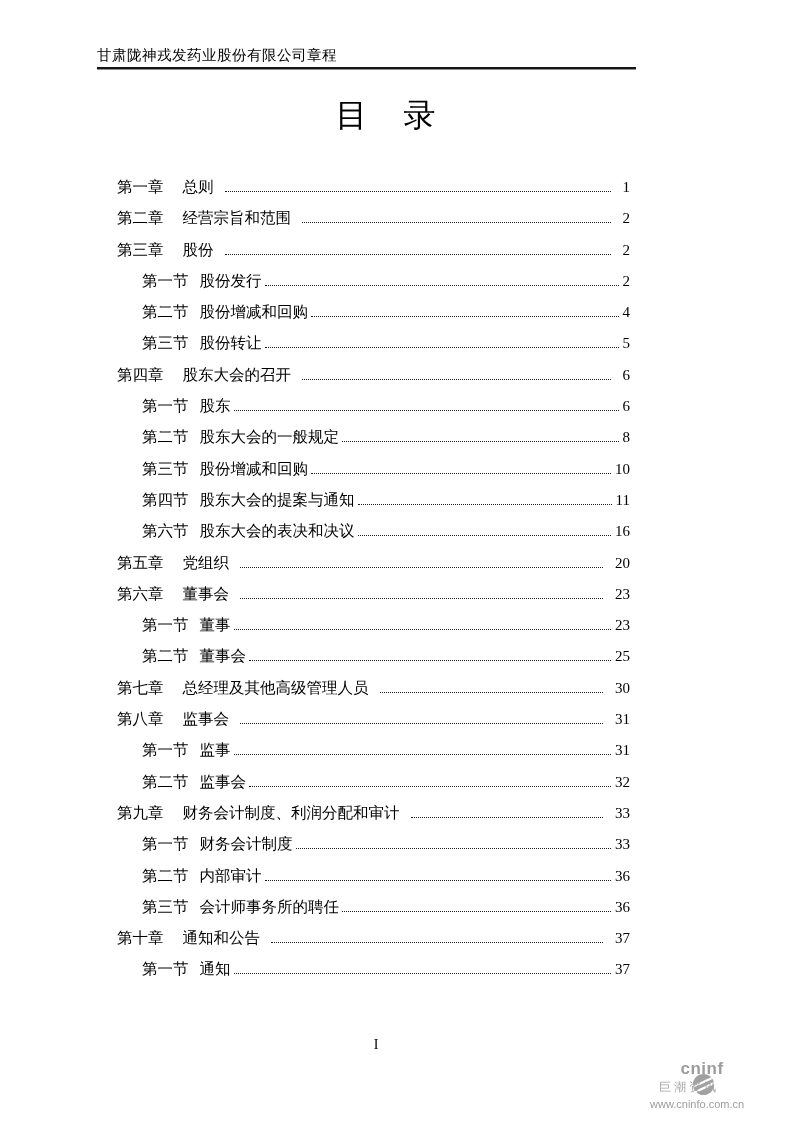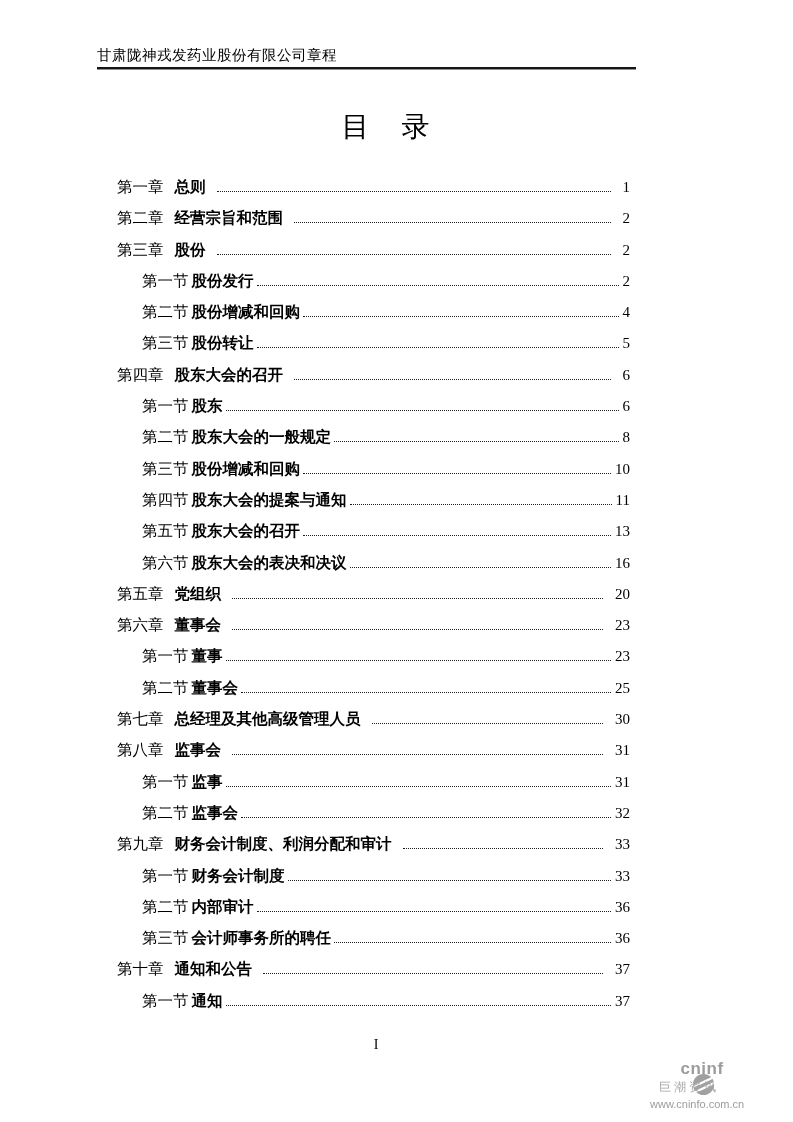--- a/index.html
+++ b/index.html
@@ -30,23 +30,23 @@
     height: 3px;
     background: linear-gradient(#161616 0%, #161616 65%, #8f8f8f 65%, #8f8f8f 100%);
   }
 
   
   .toc-title {
     position: absolute;
     left: 117px;
     right: 96px;
     top: 98px;
-    margin: 12px;
+    margin: 0;
     text-align: center;
-    font-size: 28px;
+    font-size: 32px;
     font-weight: 400;
     letter-spacing: 2px;
     line-height: 34px;
   }
 
   
   .toc {
     position: absolute;
     left: 100px;
     right: 116px;
@@ -56,21 +56,21 @@
     display: flex;
     align-items: baseline;
     height: 31.3px;
     line-height: 31.3px;
     font-size: 15.5px;
     white-space: nowrap;
     padding-right: 6px;
   }
   .toc-row.lv1 { padding-left: 17px; gap: 8px; }
   .toc-row.lv2 { padding-left: 42px; justify-content: space-between; }
-  .toc-row .ttl { margin-left: 3px; font-weight: bold; }
+  .toc-row .ttl { margin-left: 11px; }
   .toc-row .leader {
     flex: 1;
     min-width: 12px;
     border-bottom: 1.7px dotted #1c1c1c;
     margin: 0 4px 0 3px;
   }
   .toc-row .pg { font-size: 15px; }
 
   
   .footer-page-number {
@@ -193,26 +193,20 @@
     <span class="chap">第三节</span>
     <span class="ttl">股份增减和回购</span>
     <span class="leader"></span>
     <span class="pg">10</span>
   </div>
       <div class="toc-row lv2">
     <span class="chap">第四节</span>
     <span class="ttl">股东大会的提案与通知</span>
     <span class="leader"></span>
     <span class="pg">11</span>
-  </div>
-      <div class="toc-row lv2">
-    <span class="chap">第五节</span>
-    <span class="ttl">股东大会的召开</span>
-    <span class="leader"></span>
-    <span class="pg">13</span>
   </div>
       <div class="toc-row lv2">
     <span class="chap">第六节</span>
     <span class="ttl">股东大会的表决和决议</span>
     <span class="leader"></span>
     <span class="pg">16</span>
   </div>
       <div class="toc-row lv1">
     <span class="chap">第五章</span>
     <span class="ttl">党组织</span>

